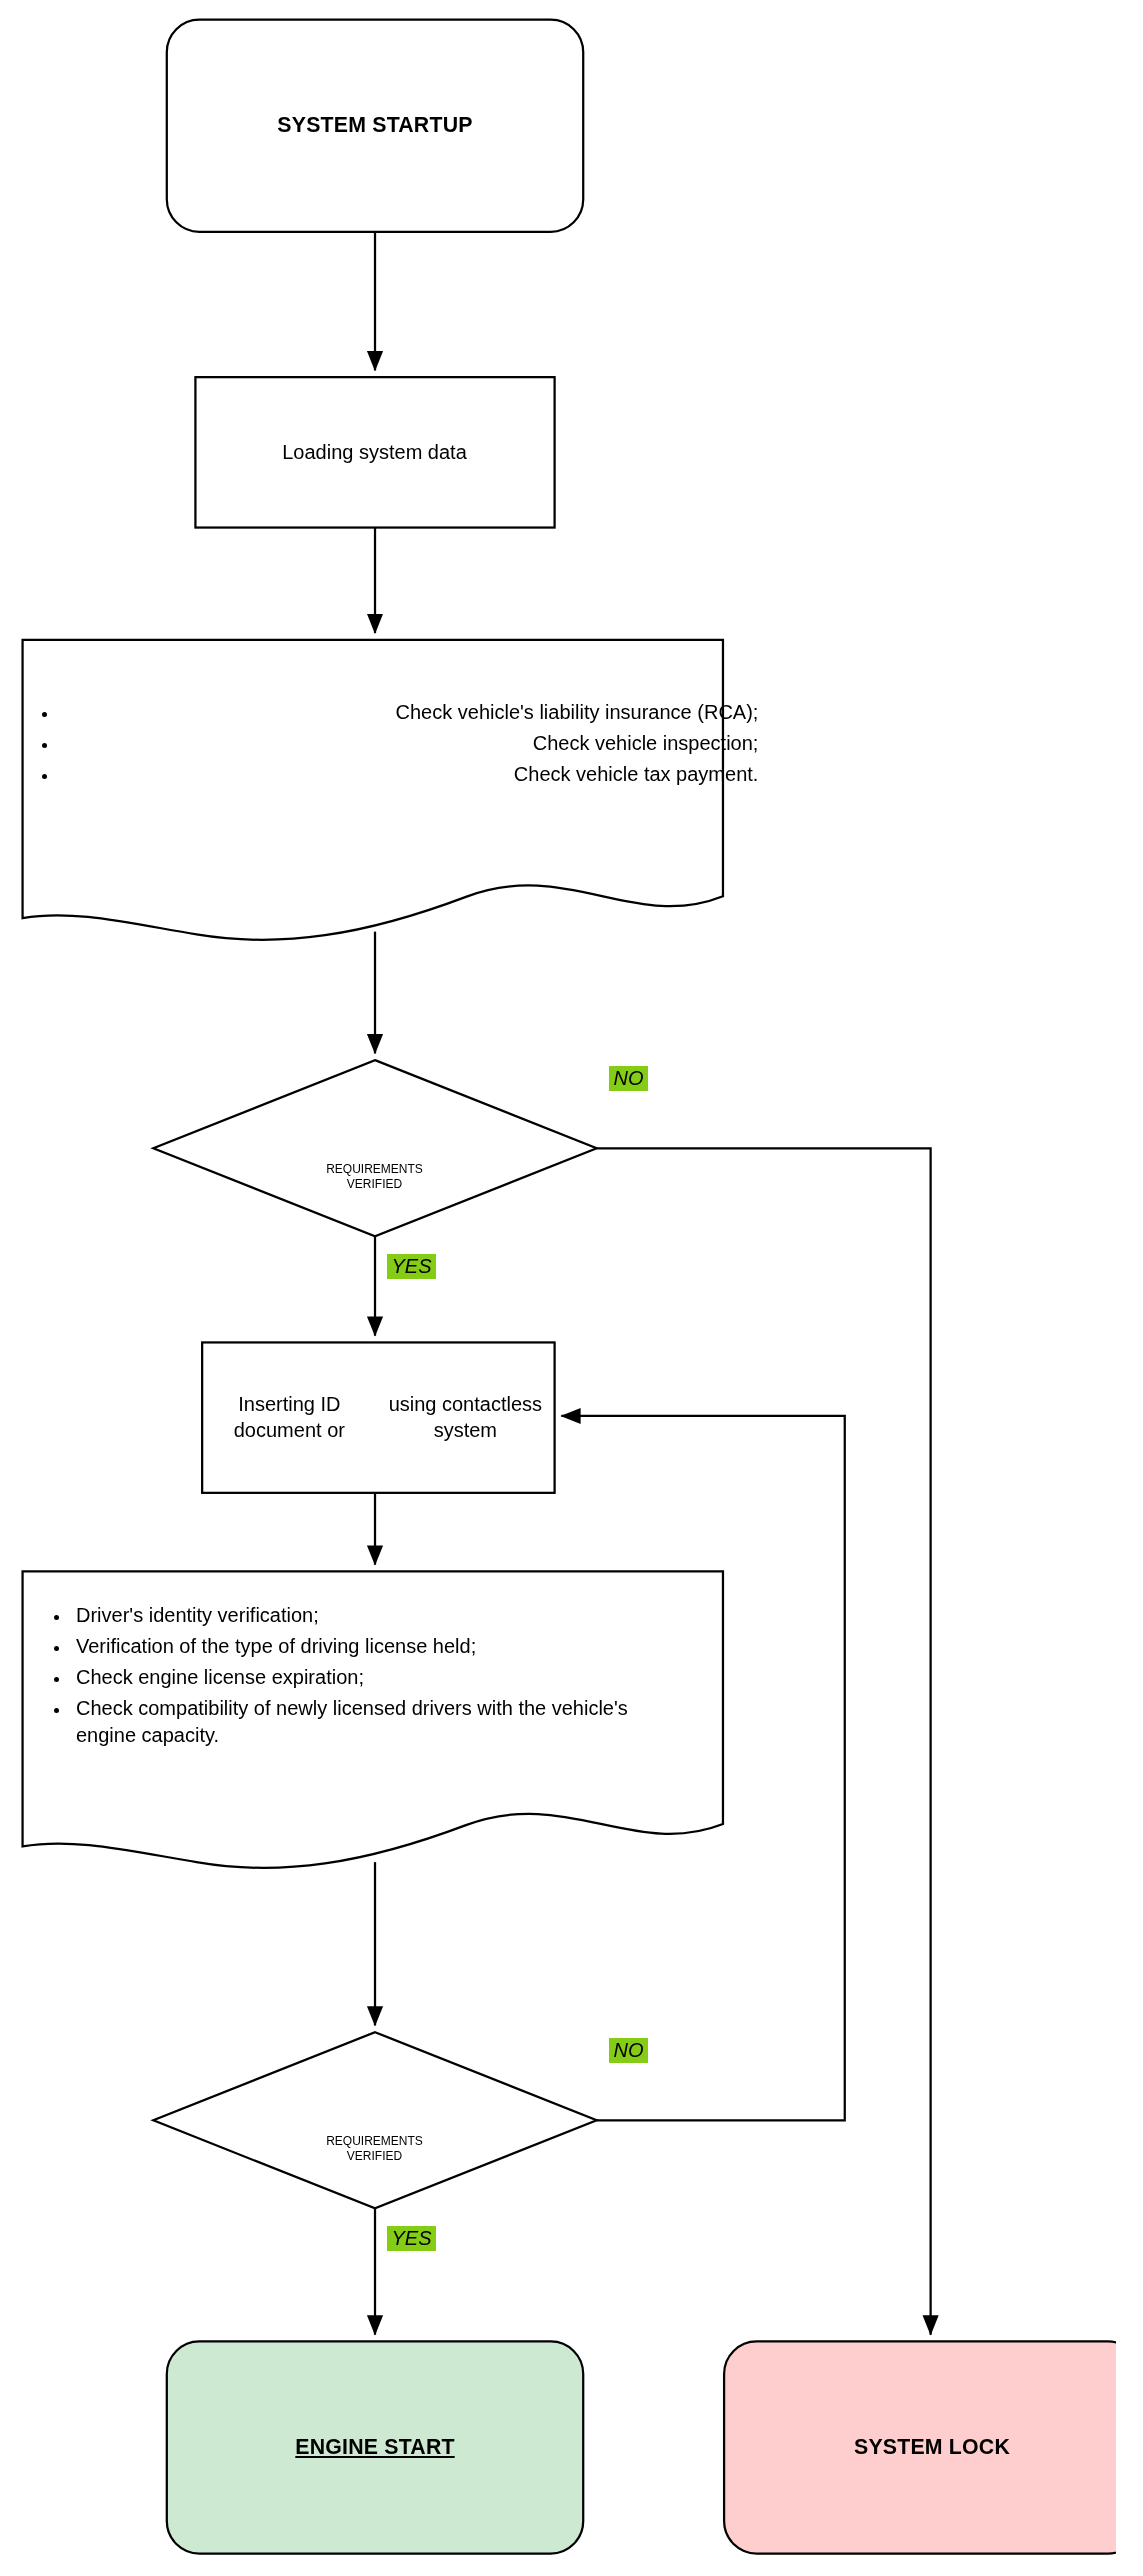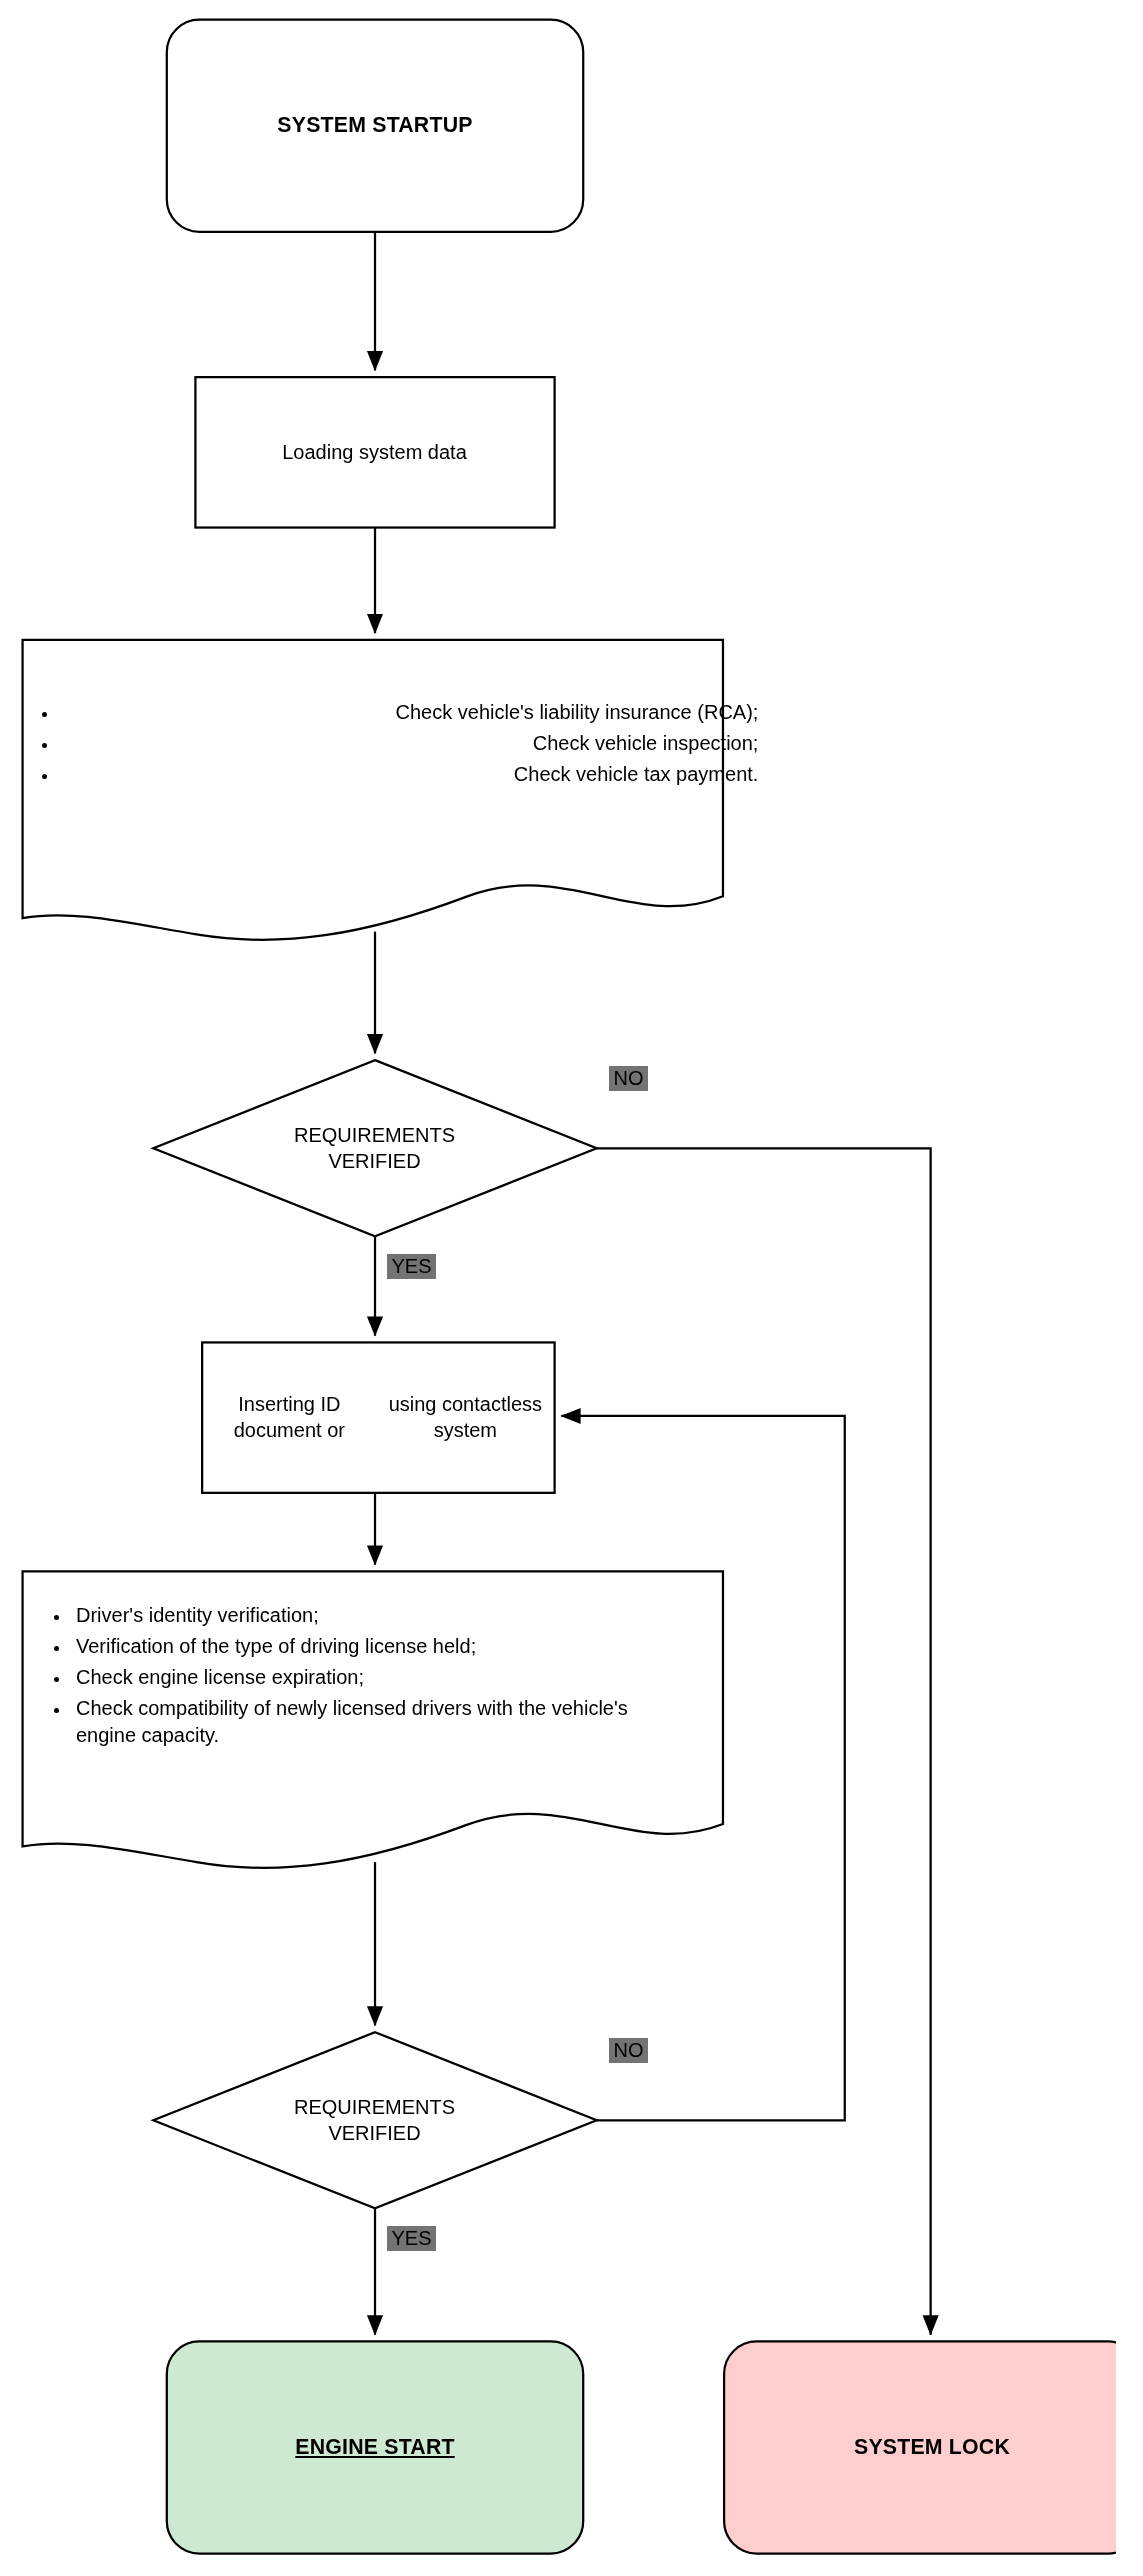--- a/index.html
+++ b/index.html
@@ -38,31 +38,33 @@
     font-size: 21.3px;
     font-weight: bold;
     letter-spacing: 0.2px;
   }
   .process-label {
     font-size: 20px;
     font-weight: normal;
     line-height: 1.30;
   }
   .decision-label {
-    font-size: 20px;
+    font-size: 12px;
     font-weight: normal;
     line-height: 1.30;
+    justify-content: flex-end;
   }
   .edge-label {
     position: absolute;
     font-size: 20px;
     color: #000000;
-    background: #737373;
+    background: #84cc16;
     padding: 1.1px 4.5px;
     white-space: nowrap;
+    font-style: italic;
   }
   .doc-list {
     position: absolute;
     margin: 0;
     padding: 0 0 0 36px;
     list-style: disc;
     color: #000000;
     font-size: 20px;
     line-height: 1.33;
   }

